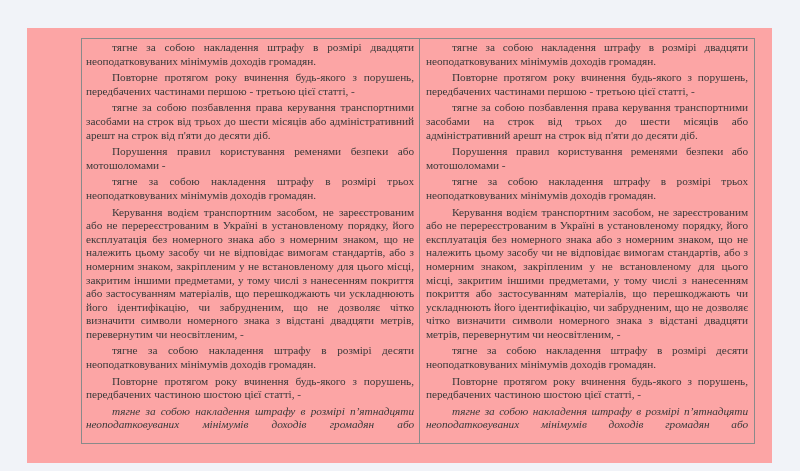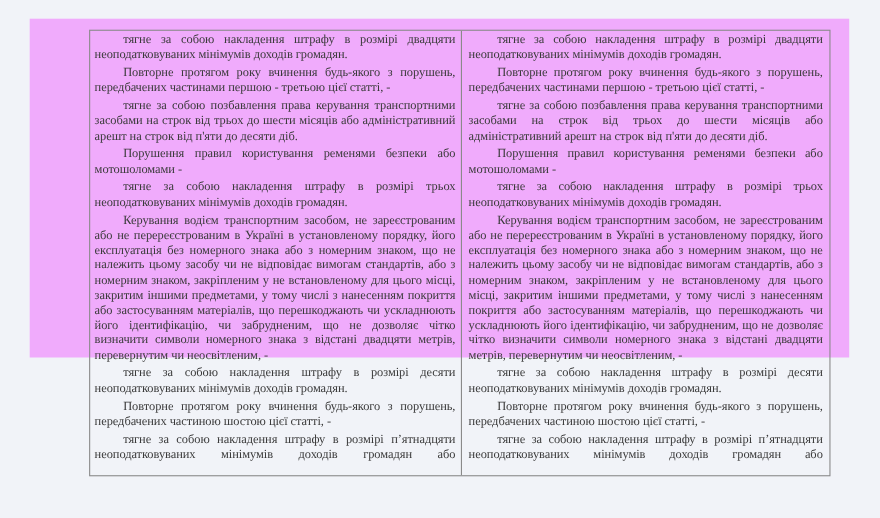--- a/index.html
+++ b/index.html
@@ -5,23 +5,23 @@
     html, body { margin: 0; padding: 0; }
     body {
       width: 800px; height: 471px;
       background: #f1f3f8;
       position: relative;
       overflow: hidden;
       font-family: "Liberation Serif", "DejaVu Serif", serif;
     }
     .card {
       position: absolute;
-      left: 27px; top: 17px;
-      width: 745px; height: 308px;
-      background: #f0abfc;
+      left: 27px; top: 28px;
+      width: 745px; height: 435px;
+      background: #fca5a5;
     }
     .doc-table {
       position: absolute;
       left: 54px; top: 10px;
       width: 674px; height: 406px;
       border: 1px solid #8a8a8a;
       display: flex;
       box-sizing: border-box;
     }
     .col {
@@ -35,21 +35,21 @@
     }
     .col.left { width: 338px; border-right: 1px solid #8a8a8a; padding-left: 4px; padding-right: 5px; }
     .col.right { width: 334px; padding-left: 6px; padding-right: 6px; }
     .para {
       margin: 0 0 3px 0;
       text-indent: 26px;
       text-align: justify;
       text-align-last: left;
       letter-spacing: -0.05px;
     }
-    .para.last { text-align-last: justify; margin-bottom: 0; }
+    .para.last { text-align-last: justify; margin-bottom: 0; font-style: italic; }
   </style>
 </head>
 <body>
 
 <div class="card">
   <div class="doc-table">
     <div class="col left">
       <p class="para">тягне за собою накладення штрафу в розмірі двадцяти неоподатковуваних мінімумів доходів громадян.</p>
       <p class="para">Повторне протягом року вчинення будь-якого з порушень, передбачених частинами першою - третьою цієї статті, -</p>
       <p class="para">тягне за собою позбавлення права керування транспортними засобами на строк від трьох до шести місяців або адміністративний арешт на строк від п'яти до десяти діб.</p>

